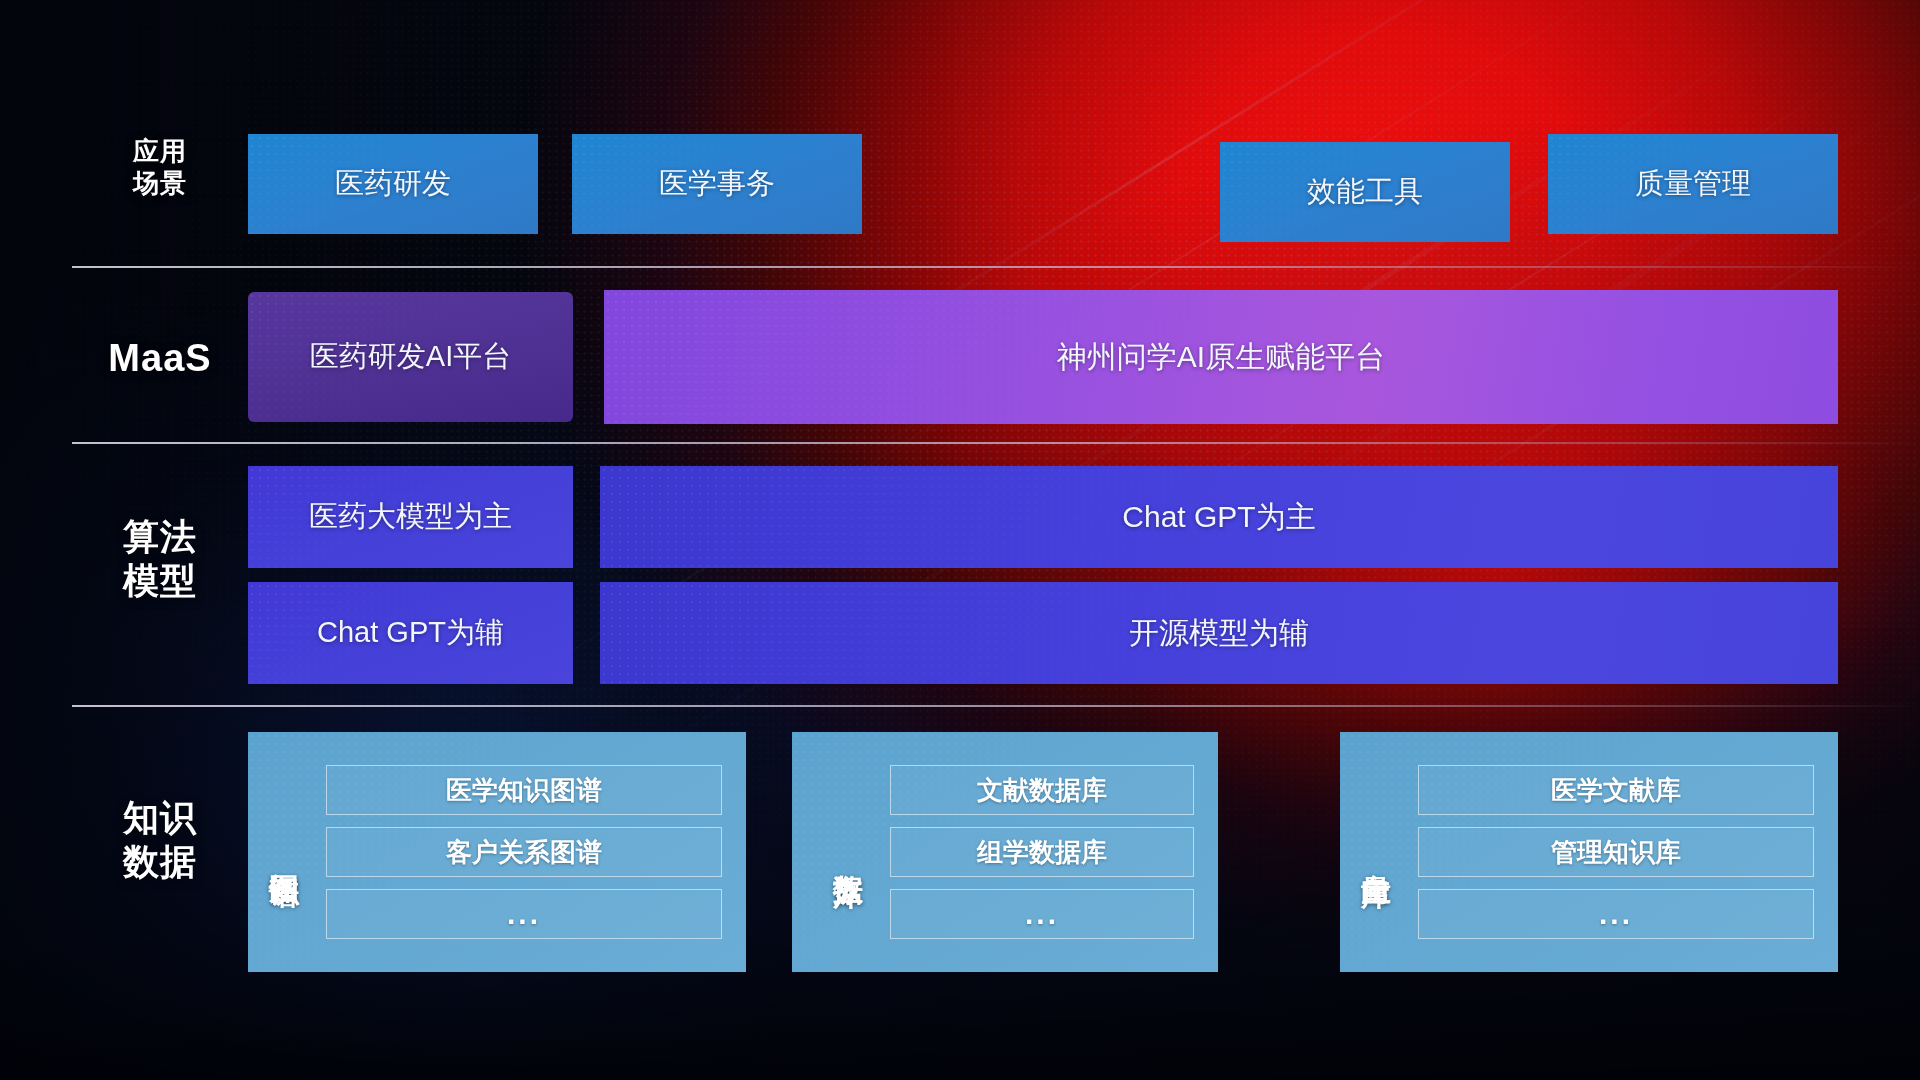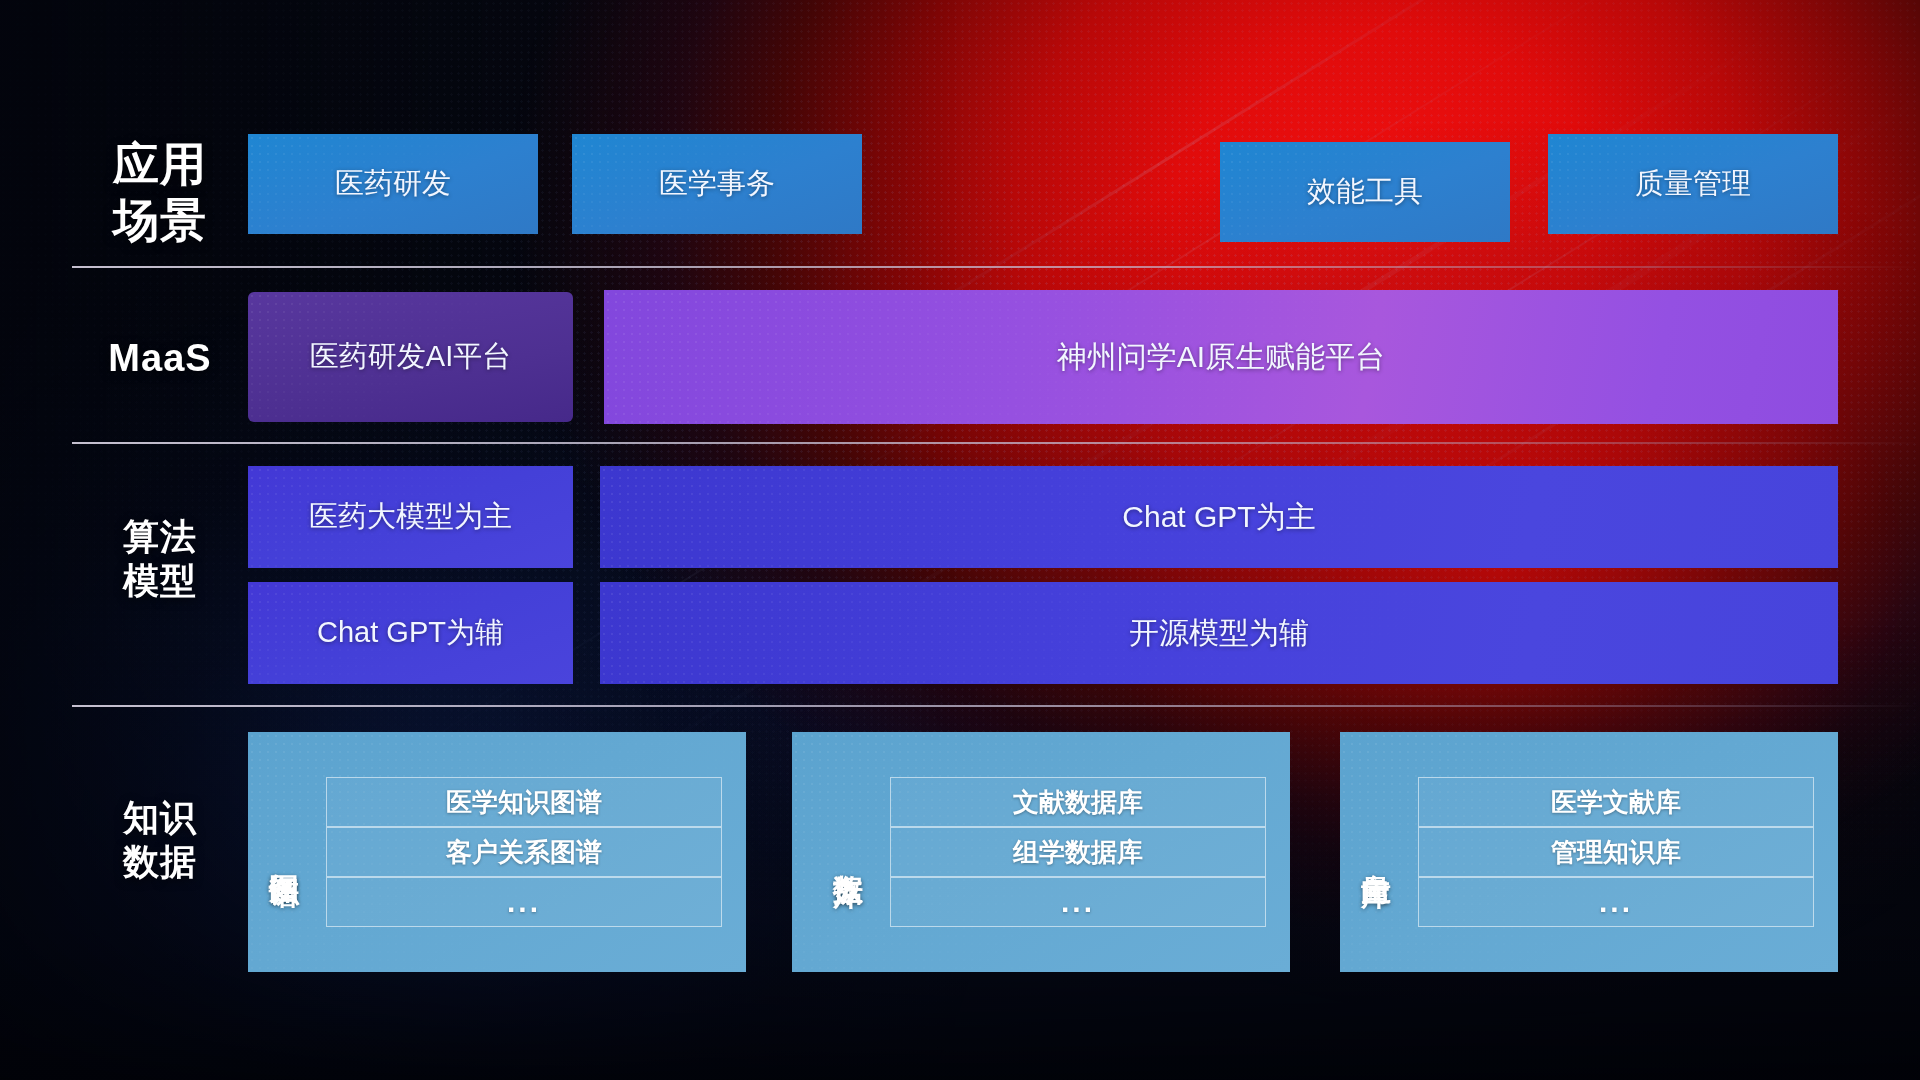--- a/index.html
+++ b/index.html
@@ -139,21 +139,21 @@
     flex:0 0 auto; width:72px;
     display:flex; align-items:center; justify-content:center;
     color:#ffffff; font-weight:bold; font-size:30px;
     line-height:1.14; letter-spacing:1px;
     writing-mode:vertical-rl; text-orientation:upright;
     text-shadow:0 1px 4px rgba(0,0,0,.35);
     position:relative; z-index:2;
   }
   .kgroup-items{
     flex:1 1 auto; display:flex; flex-direction:column;
-    justify-content:center; 
+    justify-content:center; gap:12px;
     padding:16px 24px 16px 6px; position:relative; z-index:2;
   }
   .kitem{
     height:50px; border:1px solid rgba(255,255,255,.55);
     display:flex; align-items:center; justify-content:center;
     color:#ffffff; font-weight:bold; font-size:26px;
     text-shadow:0 1px 3px rgba(0,0,0,.32);
     background:rgba(255,255,255,.045);
   }
   .kitem.ellipsis{ font-size:30px; letter-spacing:3px; }
@@ -180,21 +180,21 @@
   </div>
   <div class="glow g-vig"></div>
 </div>
 
 <div id="stage">
 
   <div class="divider" style="top:266px;"></div>
   <div class="divider" style="top:442px;"></div>
   <div class="divider" style="top:705px;"></div>
 
-  <div class="rowlabel" style="top:136px; font-size:46px;">
+  <div class="rowlabel" style="top:136px; font-size:26px;">
     <div>应用</div>
     <div>场景</div>
   </div>
 
   <div class="cell app-cell" style="left:248px;  top:134px; width:290px; height:100px;">医药研发</div>
   <div class="cell app-cell" style="left:572px;  top:134px; width:290px; height:100px;">医学事务</div>
   <div class="cell app-cell" style="left:1220px; top:142px; width:290px; height:100px;">效能工具</div>
   <div class="cell app-cell" style="left:1548px; top:134px; width:290px; height:100px;">质量管理</div>
 
   <div class="rowlabel" style="top:335px; font-size:38px;">
@@ -222,21 +222,21 @@
 
   <div class="kgroup" style="left:248px; top:732px; width:498px; height:240px;">
     <div class="kgroup-title">知识图谱</div>
     <div class="kgroup-items">
       <div class="kitem">医学知识图谱</div>
       <div class="kitem">客户关系图谱</div>
       <div class="kitem ellipsis">...</div>
     </div>
   </div>
 
-  <div class="kgroup" style="left:792px; top:732px; width:498px; height:240px;padding-left:20px;">
+  <div class="kgroup" style="left:792px; top:732px; width:426px; height:240px;padding-left:20px;">
     <div class="kgroup-title">数据库</div>
     <div class="kgroup-items">
       <div class="kitem">文献数据库</div>
       <div class="kitem">组学数据库</div>
       <div class="kitem ellipsis">...</div>
     </div>
   </div>
 
   <div class="kgroup" style="left:1340px; top:732px; width:498px; height:240px;">
     <div class="kgroup-title">向量库</div>

